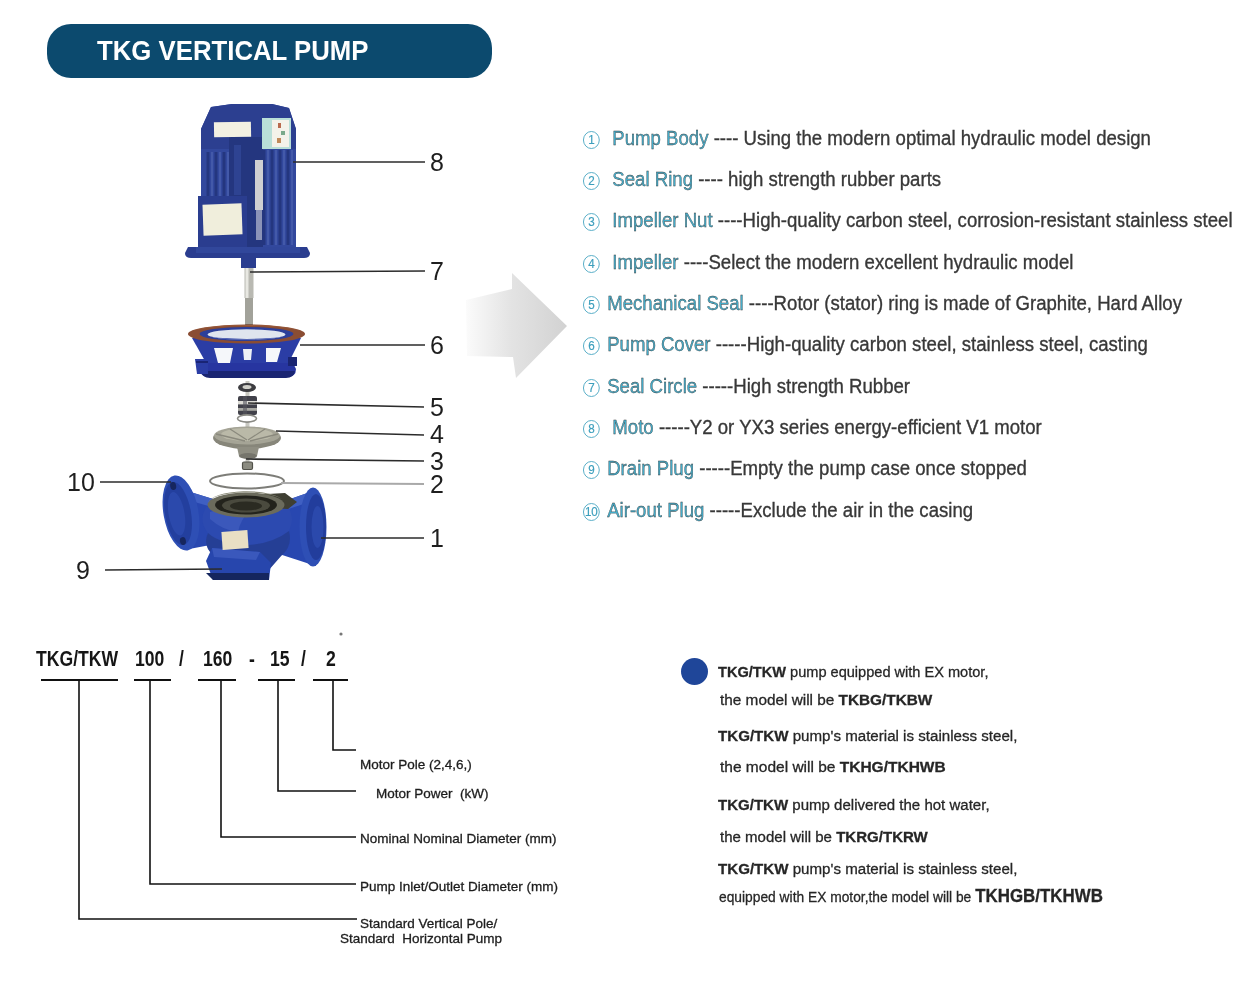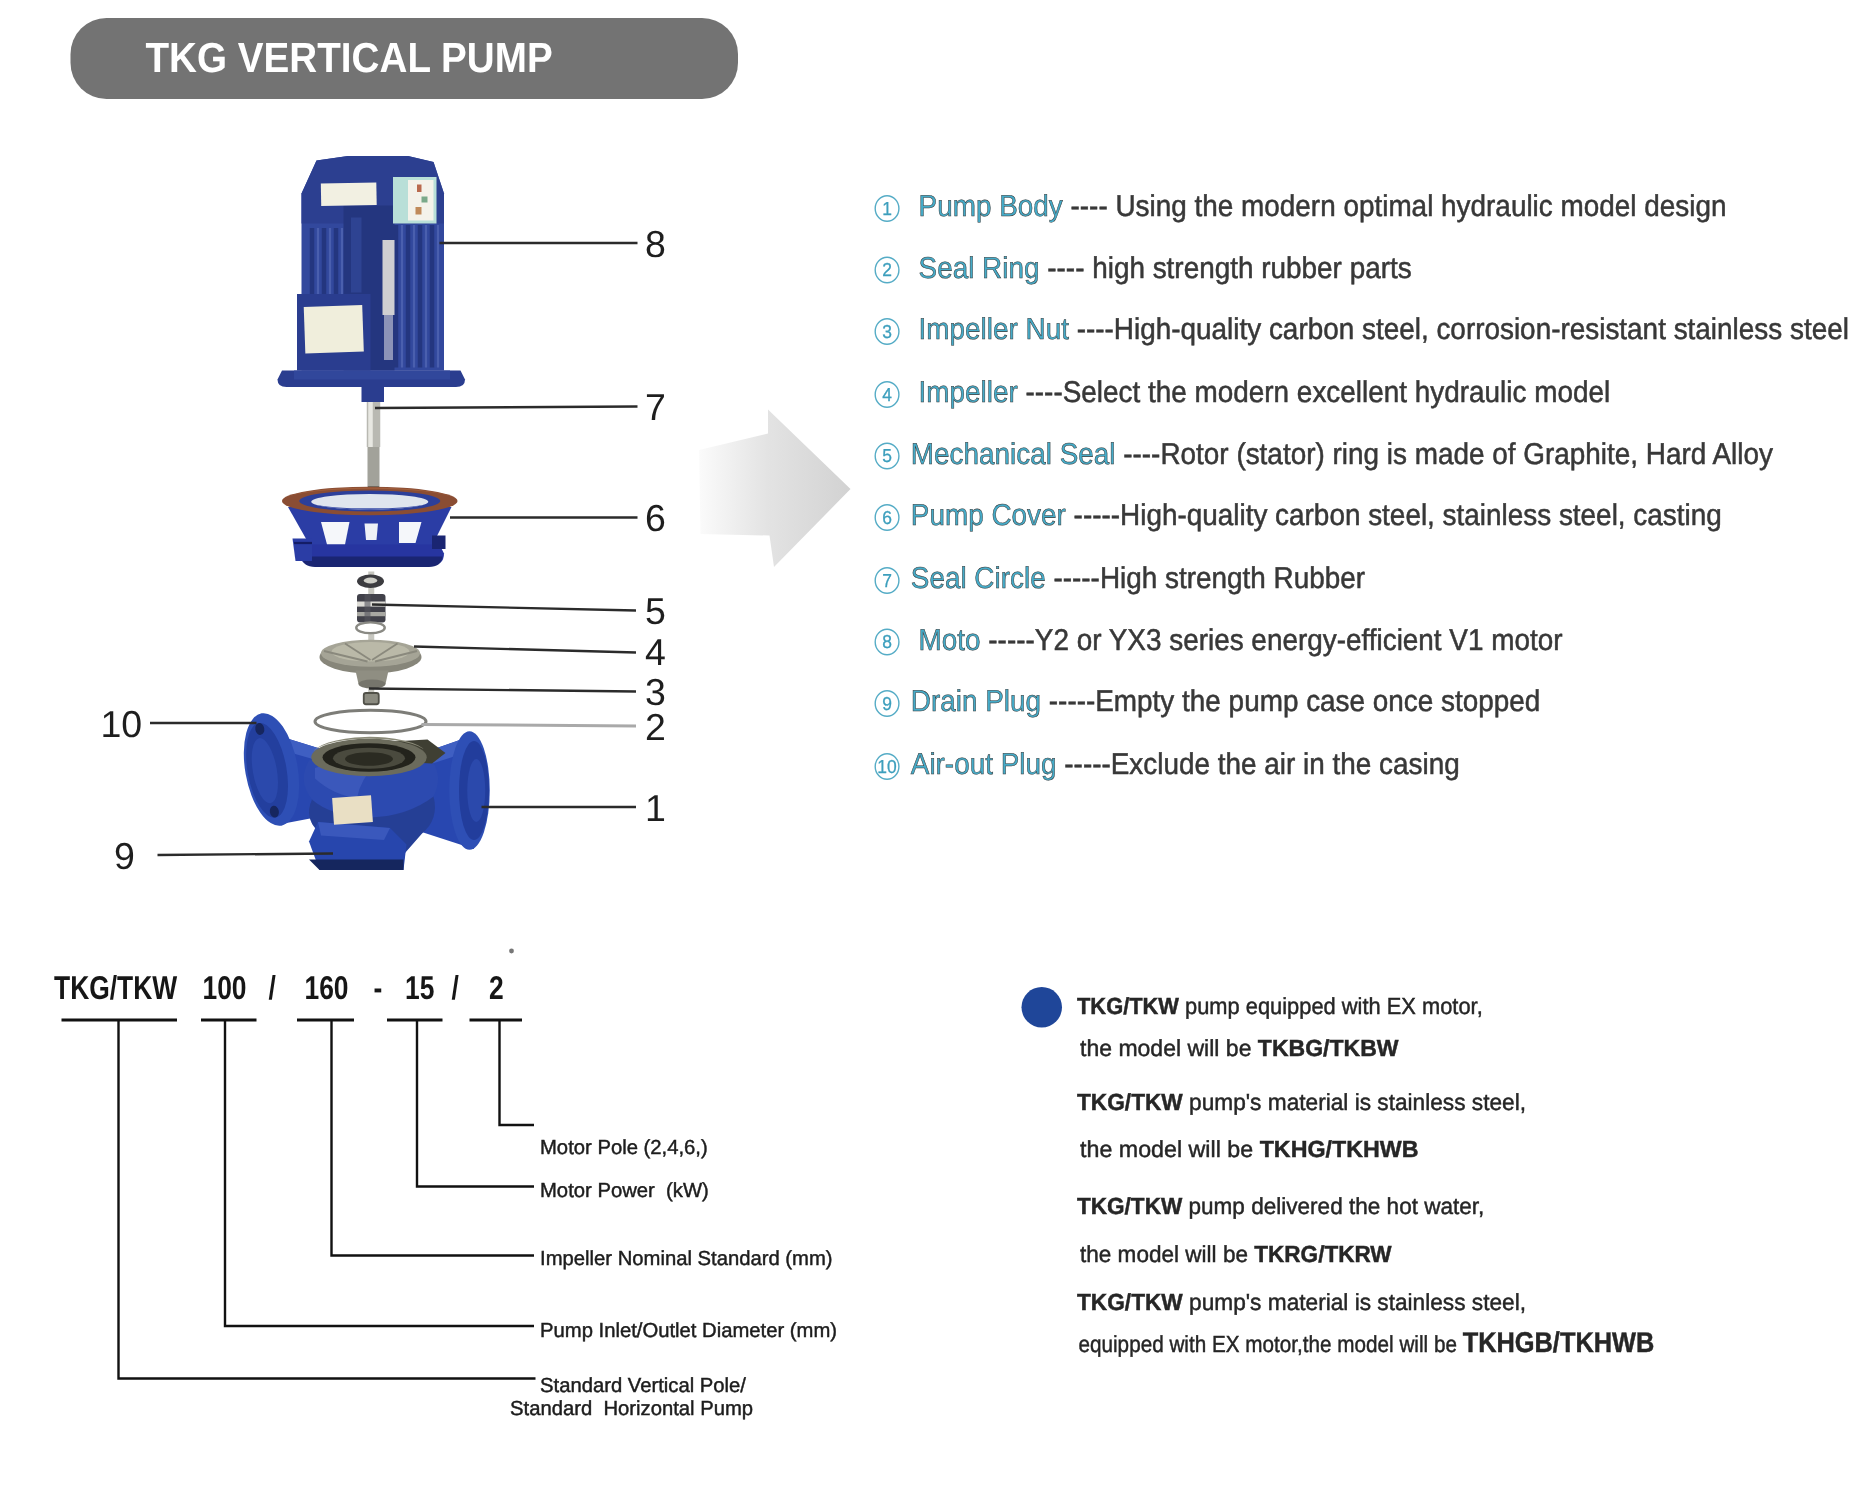--- a/index.html
+++ b/index.html
@@ -1,20 +1,20 @@
 <!DOCTYPE html>
 <html><head>
 <meta charset="utf-8">
 <style>
   html,body{margin:0;padding:0;}
   body{width:1234px;height:1000px;position:relative;background:#ffffff;
        font-family:"Liberation Sans", sans-serif;overflow:hidden;}
   .abs{position:absolute;}
-  .banner{left:47px;top:12px;width:445px;height:54px;border-radius:24px;
-          background:#737373;}
+  .banner{left:47px;top:24px;width:445px;height:54px;border-radius:24px;
+          background:#0c4a6e;}
   .banner span{position:absolute;left:50px;top:0;line-height:53px;color:#ffffff;
           font-weight:bold;font-size:28px;transform:scaleX(0.92);transform-origin:0 50%;
           white-space:nowrap;}
   .li{left:583px;height:24px;font-size:20px;color:#383838;white-space:nowrap;transform:scaleX(0.93);transform-origin:0 0;-webkit-text-stroke:0.35px #383838;}
   .num{display:inline-block;width:18px;height:18px;border:1.4px solid #55acc6;border-radius:50%;
        color:#3d9fbd;font-size:12.5px;line-height:16px;text-align:center;vertical-align:1px;
        box-sizing:border-box;margin-right:8px;-webkit-text-stroke:0.2px #3d9fbd;}
   .lbl{color:#45abc8;}
   .rt{font-size:15.5px;color:#262626;white-space:nowrap;transform-origin:0 0;-webkit-text-stroke:0.3px #262626;}
   .rt b{font-weight:bold;}
@@ -243,22 +243,22 @@
 <div class="abs tok" style="left:36px;top:646px;">TKG/TKW</div>
 <div class="abs tok" style="left:135px;top:646px;">100</div>
 <div class="abs tok" style="left:179px;top:646px;">/</div>
 <div class="abs tok" style="left:203px;top:646px;">160</div>
 <div class="abs tok" style="left:249px;top:646px;">-</div>
 <div class="abs tok" style="left:270px;top:646px;">15</div>
 <div class="abs tok" style="left:301px;top:646px;">/</div>
 <div class="abs tok" style="left:326px;top:646px;">2</div>
 
 <div class="abs sm" style="left:360px;top:757px;">Motor Pole (2,4,6,)</div>
-<div class="abs sm" style="left:360px;top:786px;">Motor Power&nbsp;&nbsp;(kW)</div>
-<div class="abs sm" style="left:360px;top:831px;">Impeller Nominal Standard (mm)</div>
+<div class="abs sm" style="left:376px;top:786px;">Motor Power&nbsp;&nbsp;(kW)</div>
+<div class="abs sm" style="left:360px;top:831px;">Nominal Nominal Diameter (mm)</div>
 <div class="abs sm" style="left:360px;top:879px;">Pump Inlet/Outlet Diameter (mm)</div>
 <div class="abs sm" style="left:360px;top:916px;">Standard Vertical Pole/</div>
 <div class="abs sm" style="left:340px;top:931px;">Standard&nbsp; Horizontal Pump</div>
 
 <div class="abs" style="left:681px;top:658px;width:27px;height:27px;border-radius:50%;background:#1f4699;"></div>
 <div class="abs rt" style="left:718px;top:663px;transform:scaleX(0.94);"><b>TKG/TKW</b> pump equipped with EX motor,</div>
 <div class="abs rt" style="left:720px;top:691px;transform:scaleX(0.99);">the model will be <b>TKBG/TKBW</b></div>
 <div class="abs rt" style="left:718px;top:727px;transform:scaleX(0.975);"><b>TKG/TKW</b> pump's material is stainless steel,</div>
 <div class="abs rt" style="left:720px;top:758px;transform:scaleX(1);">the model will be <b>TKHG/TKHWB</b></div>
 <div class="abs rt" style="left:718px;top:796px;transform:scaleX(0.97);"><b>TKG/TKW</b> pump delivered the hot water,</div>

